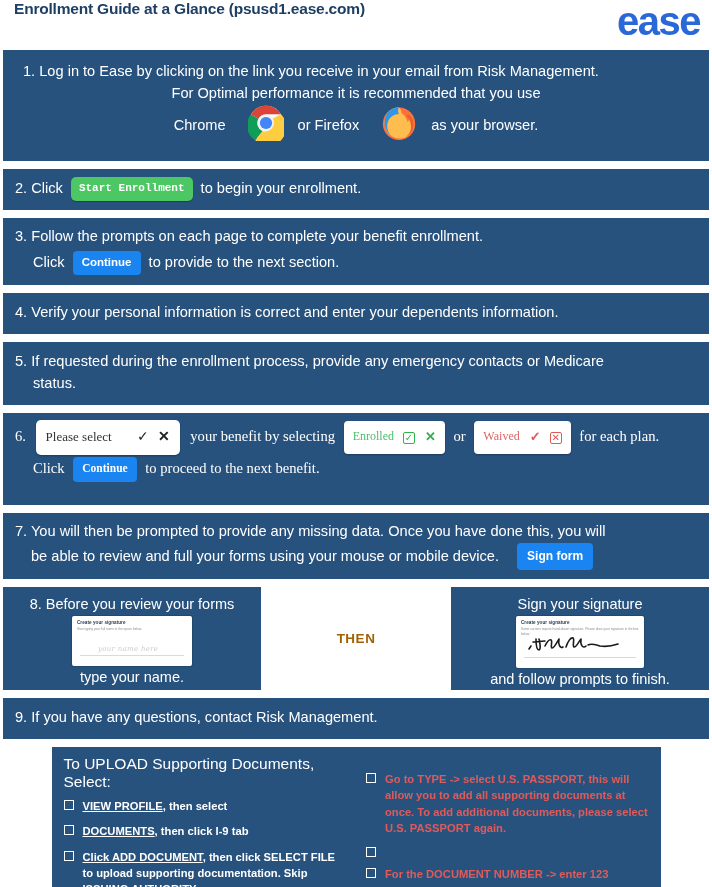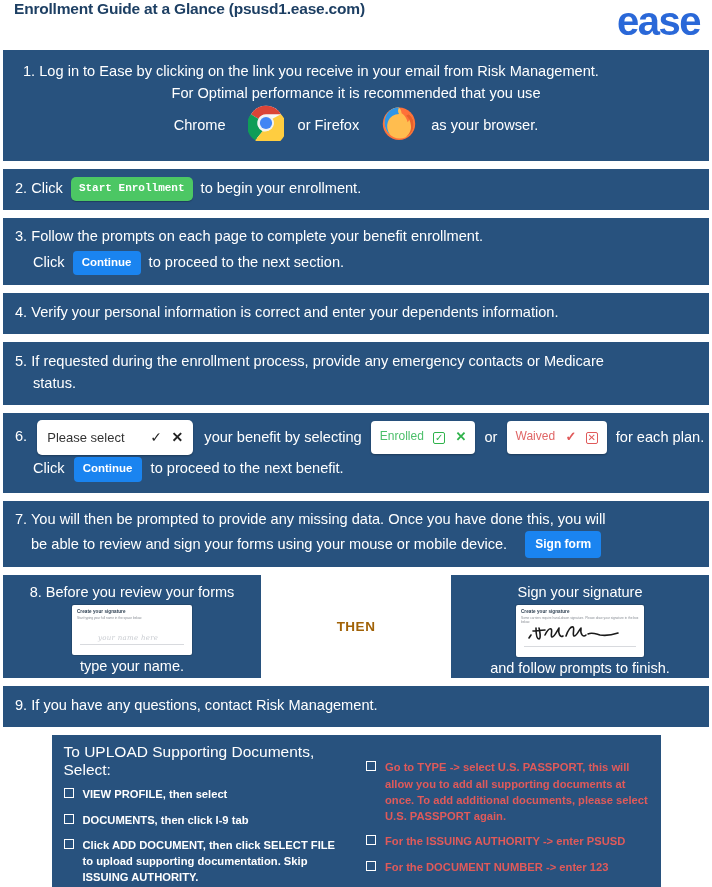--- a/index.html
+++ b/index.html
@@ -144,21 +144,21 @@
             min-height:125px; }
   .bcol { padding:8px 10px 8px 12px; }
   .bcol.l { width:355px; }
   .bcol.r { width:351px; padding-left:8px; }
   .btitle { font-size:15.5px; margin-bottom:7px; }
   .bitem { display:flex; gap:9px; margin-bottom:9px; font-size:11.2px; line-height:1.45; }
   .bitem .cb {
     flex:0 0 auto; width:10px; height:10px; border:1.4px solid #fff;
     margin-top:2px;
   }
-  .bitem b { font-weight:bold; }
+  .bitem b { font-weight:bold;text-decoration:underline; }
   .bitem .txt { font-weight:bold; }
 </style>
 </head>
 <body>
 
 <div class="page">
 
   <div class="header">
     <div class="header-title">Enrollment Guide at a Glance (psusd1.ease.com)</div>
     <div class="logo">ease</div>
@@ -203,38 +203,38 @@
   </div>
 
   <div class="block" style="padding-top:8px;padding-bottom:10px;">
     <span class="ln">
       <span class="num">3.</span>
       <span>Follow the prompts on each page to complete your benefit enrollment.</span>
     </span>
     <span class="ln" style="padding-left:18px;margin-top:3px;">
       <span>Click</span>
       <span class="btn btn-continue" style="margin:0 4px;">Continue</span>
-      <span>to proceed to the next section.</span>
+      <span>to provide to the next section.</span>
     </span>
   </div>
 
   <div class="block" style="padding-top:9px;padding-bottom:10px;">
     <span class="num">4.</span>
     <span>Verify your personal information is correct and enter your dependents information.</span>
   </div>
 
   <div class="block" style="padding-top:9px;padding-bottom:10px;">
     <span class="ln">
       <span class="num">5.</span>
       <span>If requested during the enrollment process, provide any emergency contacts or Medicare</span>
     </span>
     <span class="ln" style="padding-left:18px;">status.</span>
   </div>
 
-  <div class="block" style="padding-top:7px;padding-bottom:11px;">
+  <div class="block" style="padding-top:7px;padding-bottom:23px;font-family:Liberation Serif, serif;">
     <span class="ln" style="line-height:1.9;">
       <span class="num">6.</span>
       <span class="sel" style="margin:0 7px 0 6px;">
         <span>Please select</span>
         <span class="mark-ok">✓</span>
         <span class="mark-x">✕</span>
       </span>
       <span>your benefit by selecting</span>
       <span class="chip" style="margin:0 5px;">
         <span class="lbl-green">Enrolled</span>
@@ -255,21 +255,21 @@
       <span>to proceed to the next benefit.</span>
     </span>
   </div>
 
   <div class="block" style="padding-top:8px;padding-bottom:9px;">
     <span class="ln">
       <span class="num">7.</span>
       <span>You will then be prompted to provide any missing data. Once you have done this, you will</span>
     </span>
     <span class="ln" style="padding-left:16px;line-height:1.8;">
-      <span>be able to review and sign your forms using your mouse or mobile device.</span>
+      <span>be able to review and full your forms using your mouse or mobile device.</span>
       <span class="btn btn-sign" style="margin-left:14px;">Sign form</span>
     </span>
   </div>
 
   <div class="row8">
     <div class="pane left">
       <div class="hdr">8. Before you review your forms</div>
       <div class="sigcard">
         <div class="sc-t">Create your signature</div>
         <div class="sc-s">Start typing your full name in the space below.</div>
@@ -322,21 +322,20 @@
       </div>
     </div>
 
     <div class="bcol r">
       <div class="bitem" style="margin-top:16px;">
         <span class="cb"></span>
         <span class="txt">Go to TYPE -&gt; select U.S. PASSPORT, this will allow you to add all supporting documents at once. To add additional documents, please select U.S. PASSPORT again.</span>
       </div>
       <div class="bitem">
         <span class="cb"></span>
-        <span class="txt">For the ISSUING AUTHORITY -&gt; enter PSUSD</span>
       </div>
       <div class="bitem">
         <span class="cb"></span>
         <span class="txt">For the DOCUMENT NUMBER -&gt; enter 123</span>
       </div>
     </div>
   </div>
 
 </div>
 

